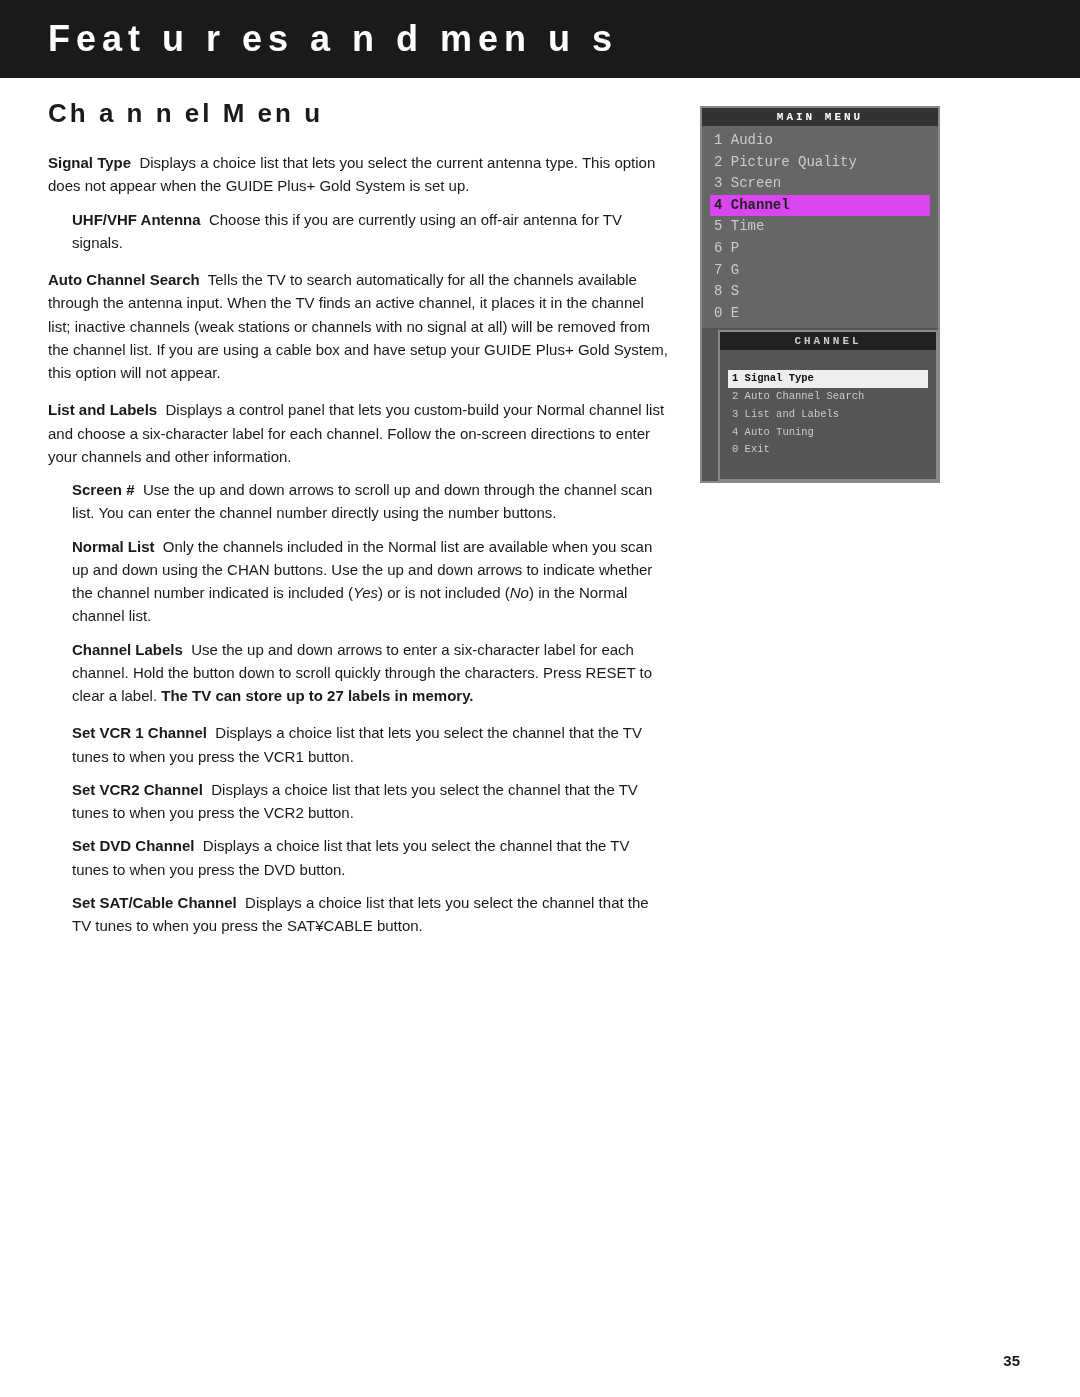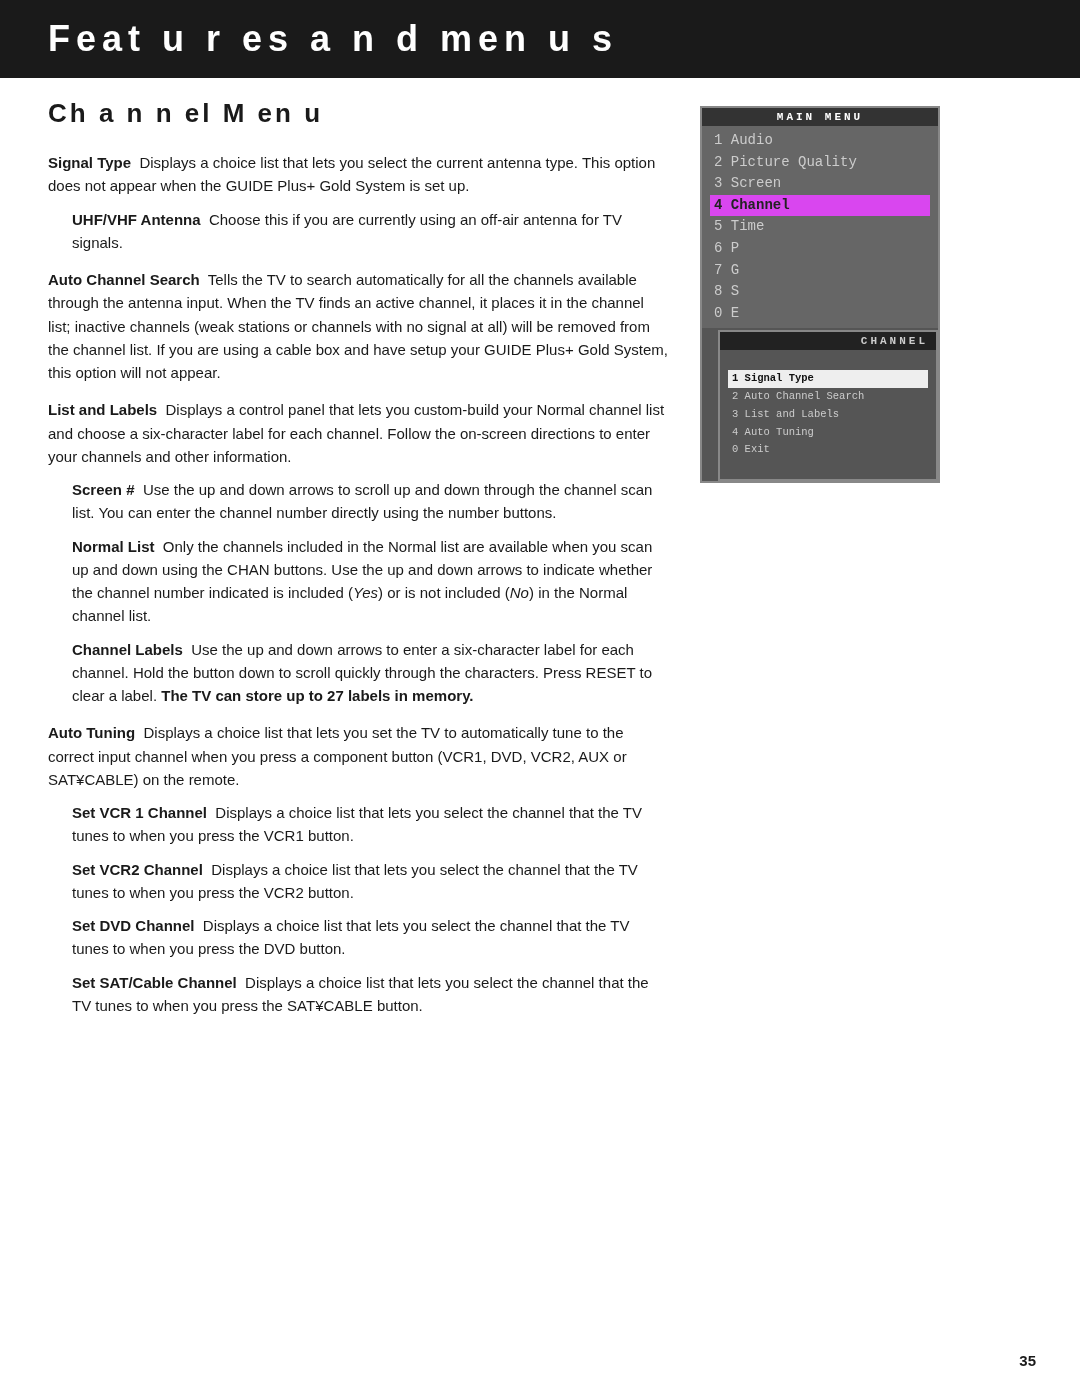--- a/index.html
+++ b/index.html
@@ -123,21 +123,21 @@
     .channel-submenu {
       background: #444444;
       border: 2px solid #888888;
       margin-left: 16px;
       margin-top: 2px;
     }
 
     .channel-menu-title-bar {
       background: #222222;
       color: #cccccc;
-      text-align: right;
+      text-align: center;
       padding: 3px 8px;
       font-size: 11px;
       letter-spacing: 3px;
       font-weight: bold;
     }
 
     .channel-menu-items {
       padding: 20px 8px;
       background: #555555;
     }
@@ -152,21 +152,21 @@
     .channel-menu-item.highlighted {
       background: #eeeeee;
       color: #111111;
       font-weight: bold;
     }
 
     
     .page-number {
       position: absolute;
       bottom: 28px;
-      right: 44px;
+      right: 60px;
       font-size: 15px;
       font-weight: bold;
       color: #1a1a1a;
     }
 
     em {
       font-style: italic;
     }
   </style>
 </head>
@@ -200,21 +200,20 @@
       </div>
       <div class="indent-block">
         <p><span class="term">Normal List</span>&nbsp; Only the channels included in the Normal list are available when you scan up and down using the CHAN buttons. Use the up and down arrows to indicate whether the channel number indicated is included (<em>Yes</em>) or is not included (<em>No</em>) in the Normal channel list.</p>
       </div>
       <div class="indent-block">
         <p><span class="term">Channel Labels</span>&nbsp; Use the up and down arrows to enter a six-character label for each channel. Hold the button down to scroll quickly through the characters. Press RESET to clear a label. <span class="bold-note">The TV can store up to 27 labels in memory.</span></p>
       </div>
     </div>
 
     <div class="section-block">
-      <p><span class="term">Auto Tuning</span>&nbsp; Displays a choice list that lets you set the TV to automatically tune to the correct input channel when you press a component button (VCR1, DVD, VCR2, AUX or SAT¥CABLE) on the remote.</p>
       <div class="indent-block">
         <p><span class="term">Set VCR 1 Channel</span>&nbsp; Displays a choice list that lets you select the channel that the TV tunes to when you press the VCR1 button.</p>
       </div>
       <div class="indent-block">
         <p><span class="term">Set VCR2 Channel</span>&nbsp; Displays a choice list that lets you select the channel that the TV tunes to when you press the VCR2 button.</p>
       </div>
       <div class="indent-block">
         <p><span class="term">Set DVD Channel</span>&nbsp; Displays a choice list that lets you select the channel that the TV tunes to when you press the DVD button.</p>
       </div>
       <div class="indent-block">

